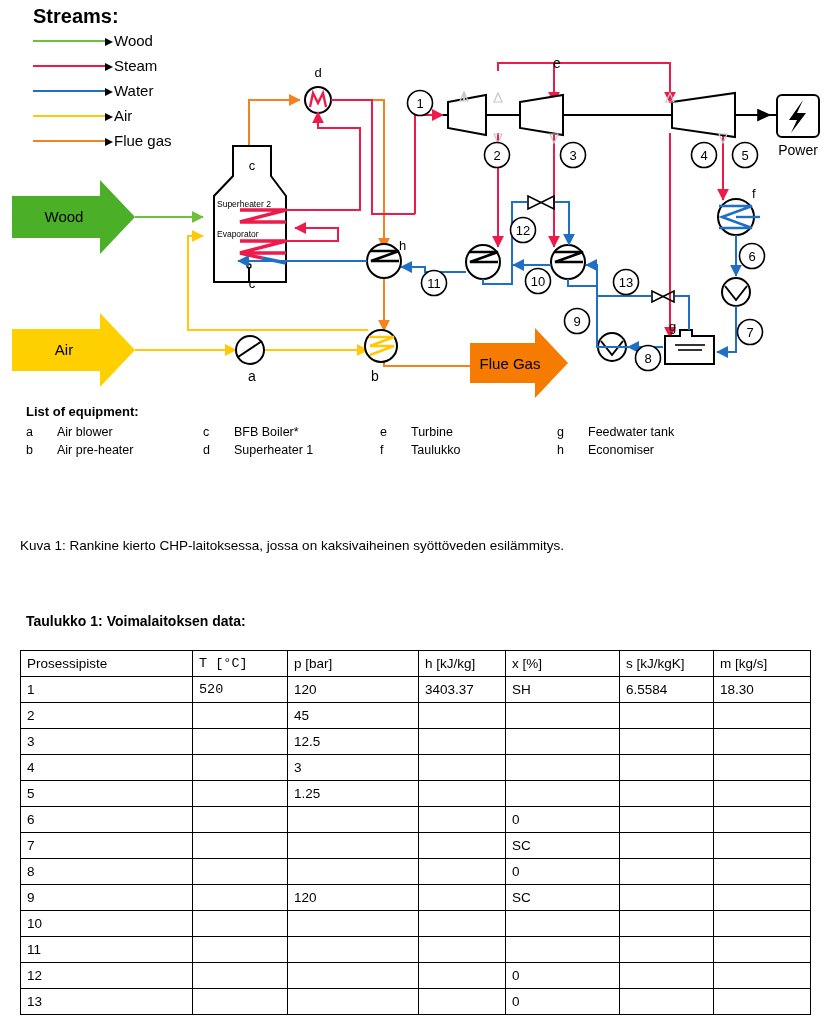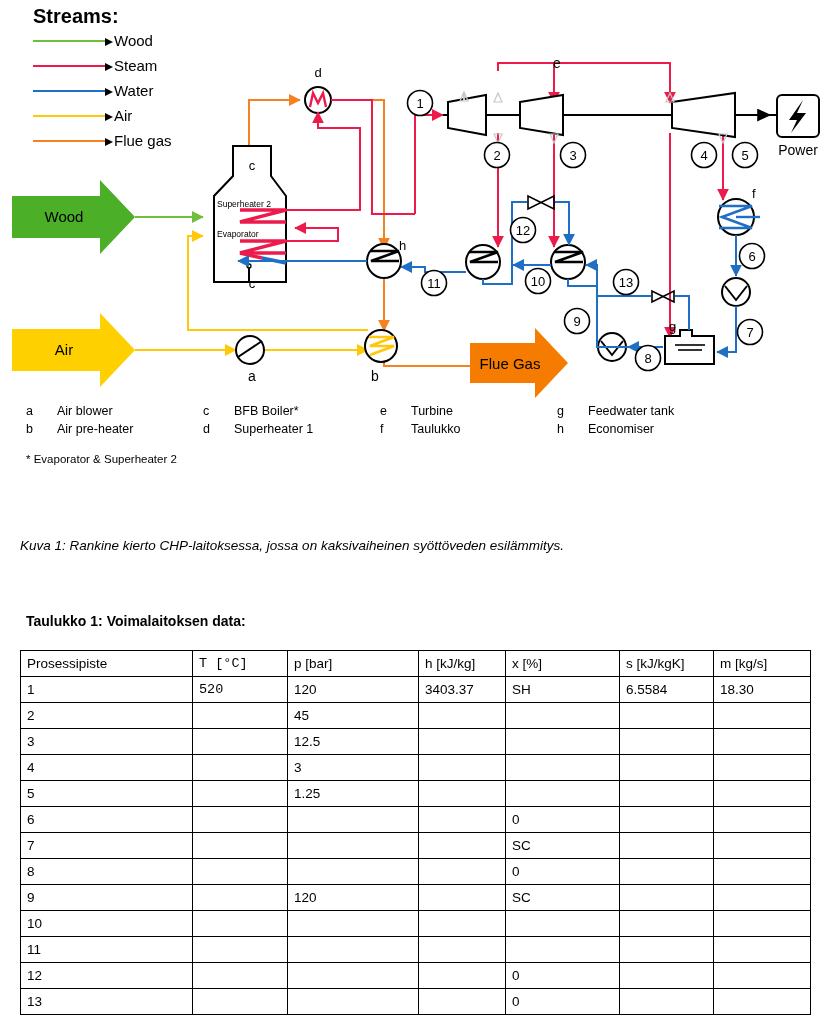--- a/index.html
+++ b/index.html
@@ -25,21 +25,21 @@
   
   #equiplist{left:26px;top:404px;width:780px;font-size:12.5px;}
   #equiplist .el-title{font-weight:bold;font-size:13px;margin-bottom:6px;}
   #equiplist .el-row{display:flex;margin-bottom:4px;}
   #equiplist .el-cell{display:flex;}
   #equiplist .el-key{width:31px;}
   #equiplist .el-val{width:146px;}
   #equiplist .el-note{margin-top:17px;font-size:11.5px;}
 
   
-  #caption{left:20px;top:538px;font-size:13.5px;font-style:italic;}
+  #caption{left:20px;top:538px;font-size:13.5px;}
 
   
   #tabletitle{left:26px;top:613px;font-size:14px;font-weight:bold;}
   #datatable{left:20px;top:650px;border-collapse:collapse;}
   #datatable td,#datatable th{border:1px solid #000;height:21px;
       font-size:13.5px;font-weight:normal;text-align:left;
       padding:2px 0 2px 6px;vertical-align:middle;}
   #datatable .c0{width:165px;}
   #datatable .c1{width:88px;font-family:Liberation Mono, monospace;}
   #datatable .c2{width:124px;}
@@ -322,20 +322,21 @@
 
     <circle cx="523" cy="230" r="12.5" fill="#fff" stroke="#000" stroke-width="1.6"></circle>
     <text class="dtext" x="523" y="235" font-size="13" text-anchor="middle">12</text>
 
     <circle cx="626" cy="282" r="12.5" fill="#fff" stroke="#000" stroke-width="1.6"></circle>
     <text class="dtext" x="626" y="287" font-size="13" text-anchor="middle">13</text>
   </g>
 </svg>
 
 <div class="abs" id="equiplist">
+  <div class="el-title">List of equipment:</div>
   <div class="el-row">
     <span class="el-cell">
       <span class="el-key">a</span>
       <span class="el-val">Air blower</span>
     </span>
     <span class="el-cell">
       <span class="el-key">c</span>
       <span class="el-val">BFB Boiler*</span>
     </span>
     <span class="el-cell">
@@ -358,21 +359,20 @@
     </span>
     <span class="el-cell">
       <span class="el-key">f</span>
       <span class="el-val">Taulukko</span>
     </span>
     <span class="el-cell">
       <span class="el-key">h</span>
       <span class="el-val">Economiser</span>
     </span>
   </div>
-  <div class="el-note">* Evaporator &amp; Superheater 2</div>
 </div>
 
 <div class="abs" id="caption">Kuva 1: Rankine kierto CHP-laitoksessa, jossa on kaksivaiheinen syöttöveden esilämmitys.</div>
 
 <div class="abs" id="tabletitle">Taulukko 1: Voimalaitoksen data:</div>
 <table class="abs" id="datatable">
   <thead>
     <tr>
       <th class="c0">Prosessipiste</th>
       <th class="c1">T [°C]</th>

